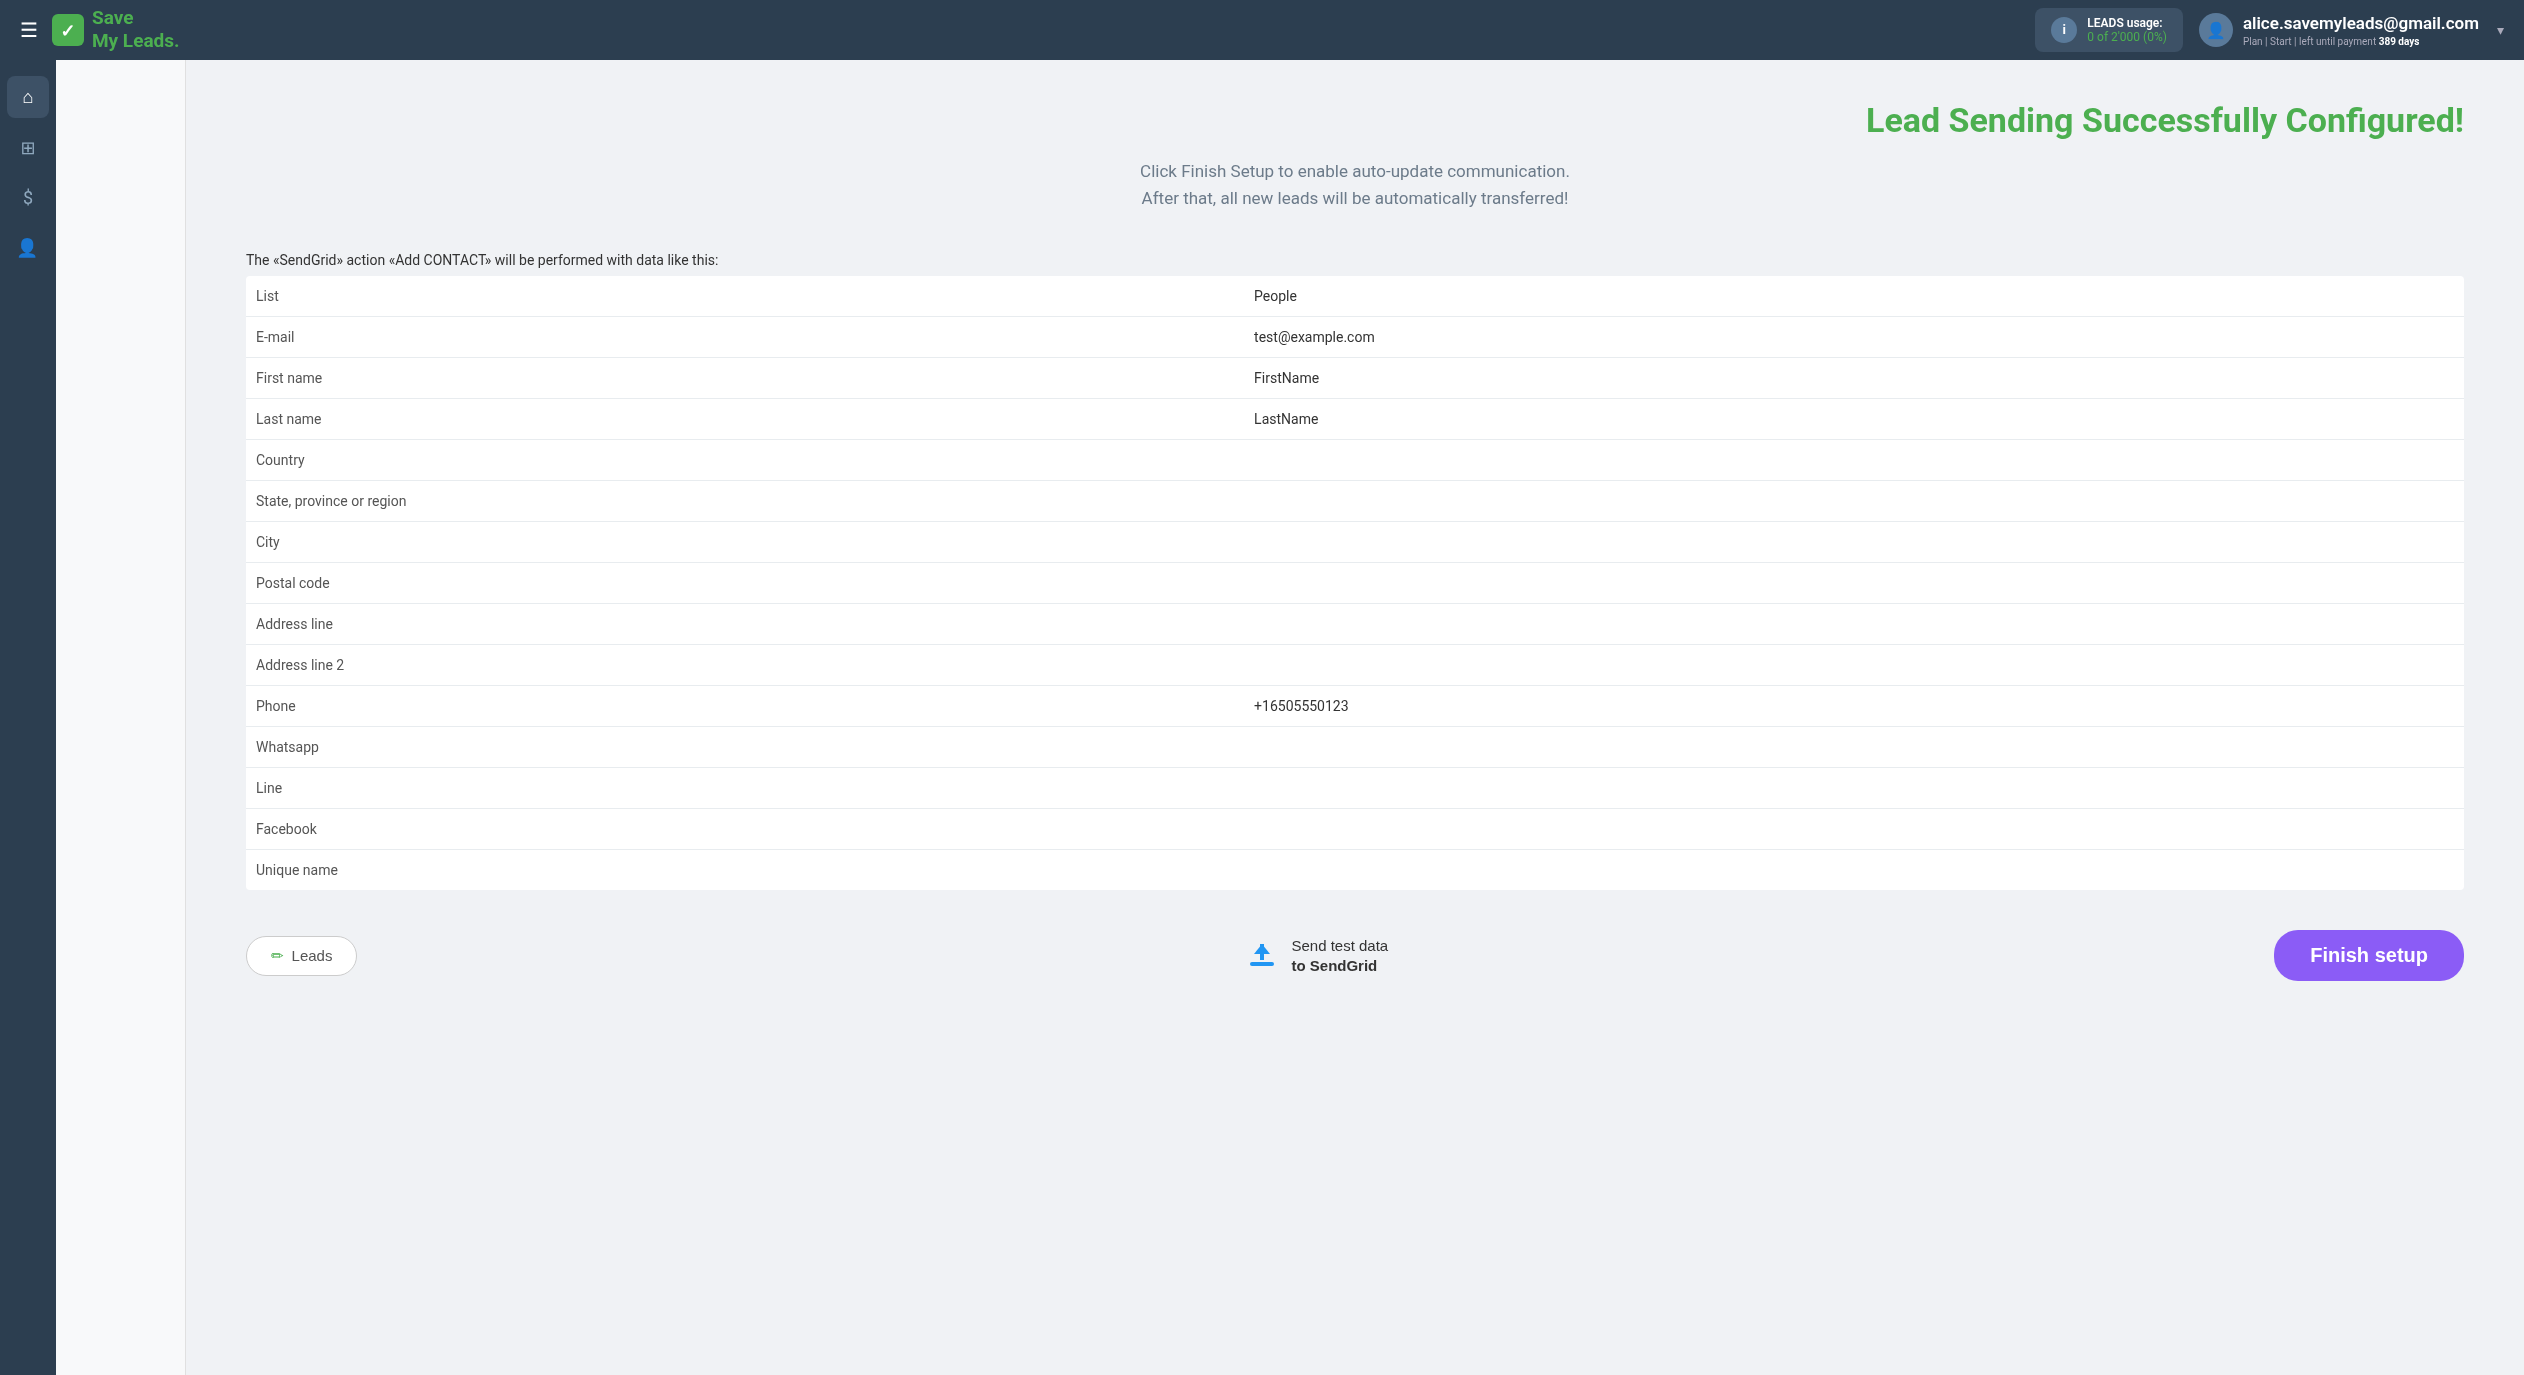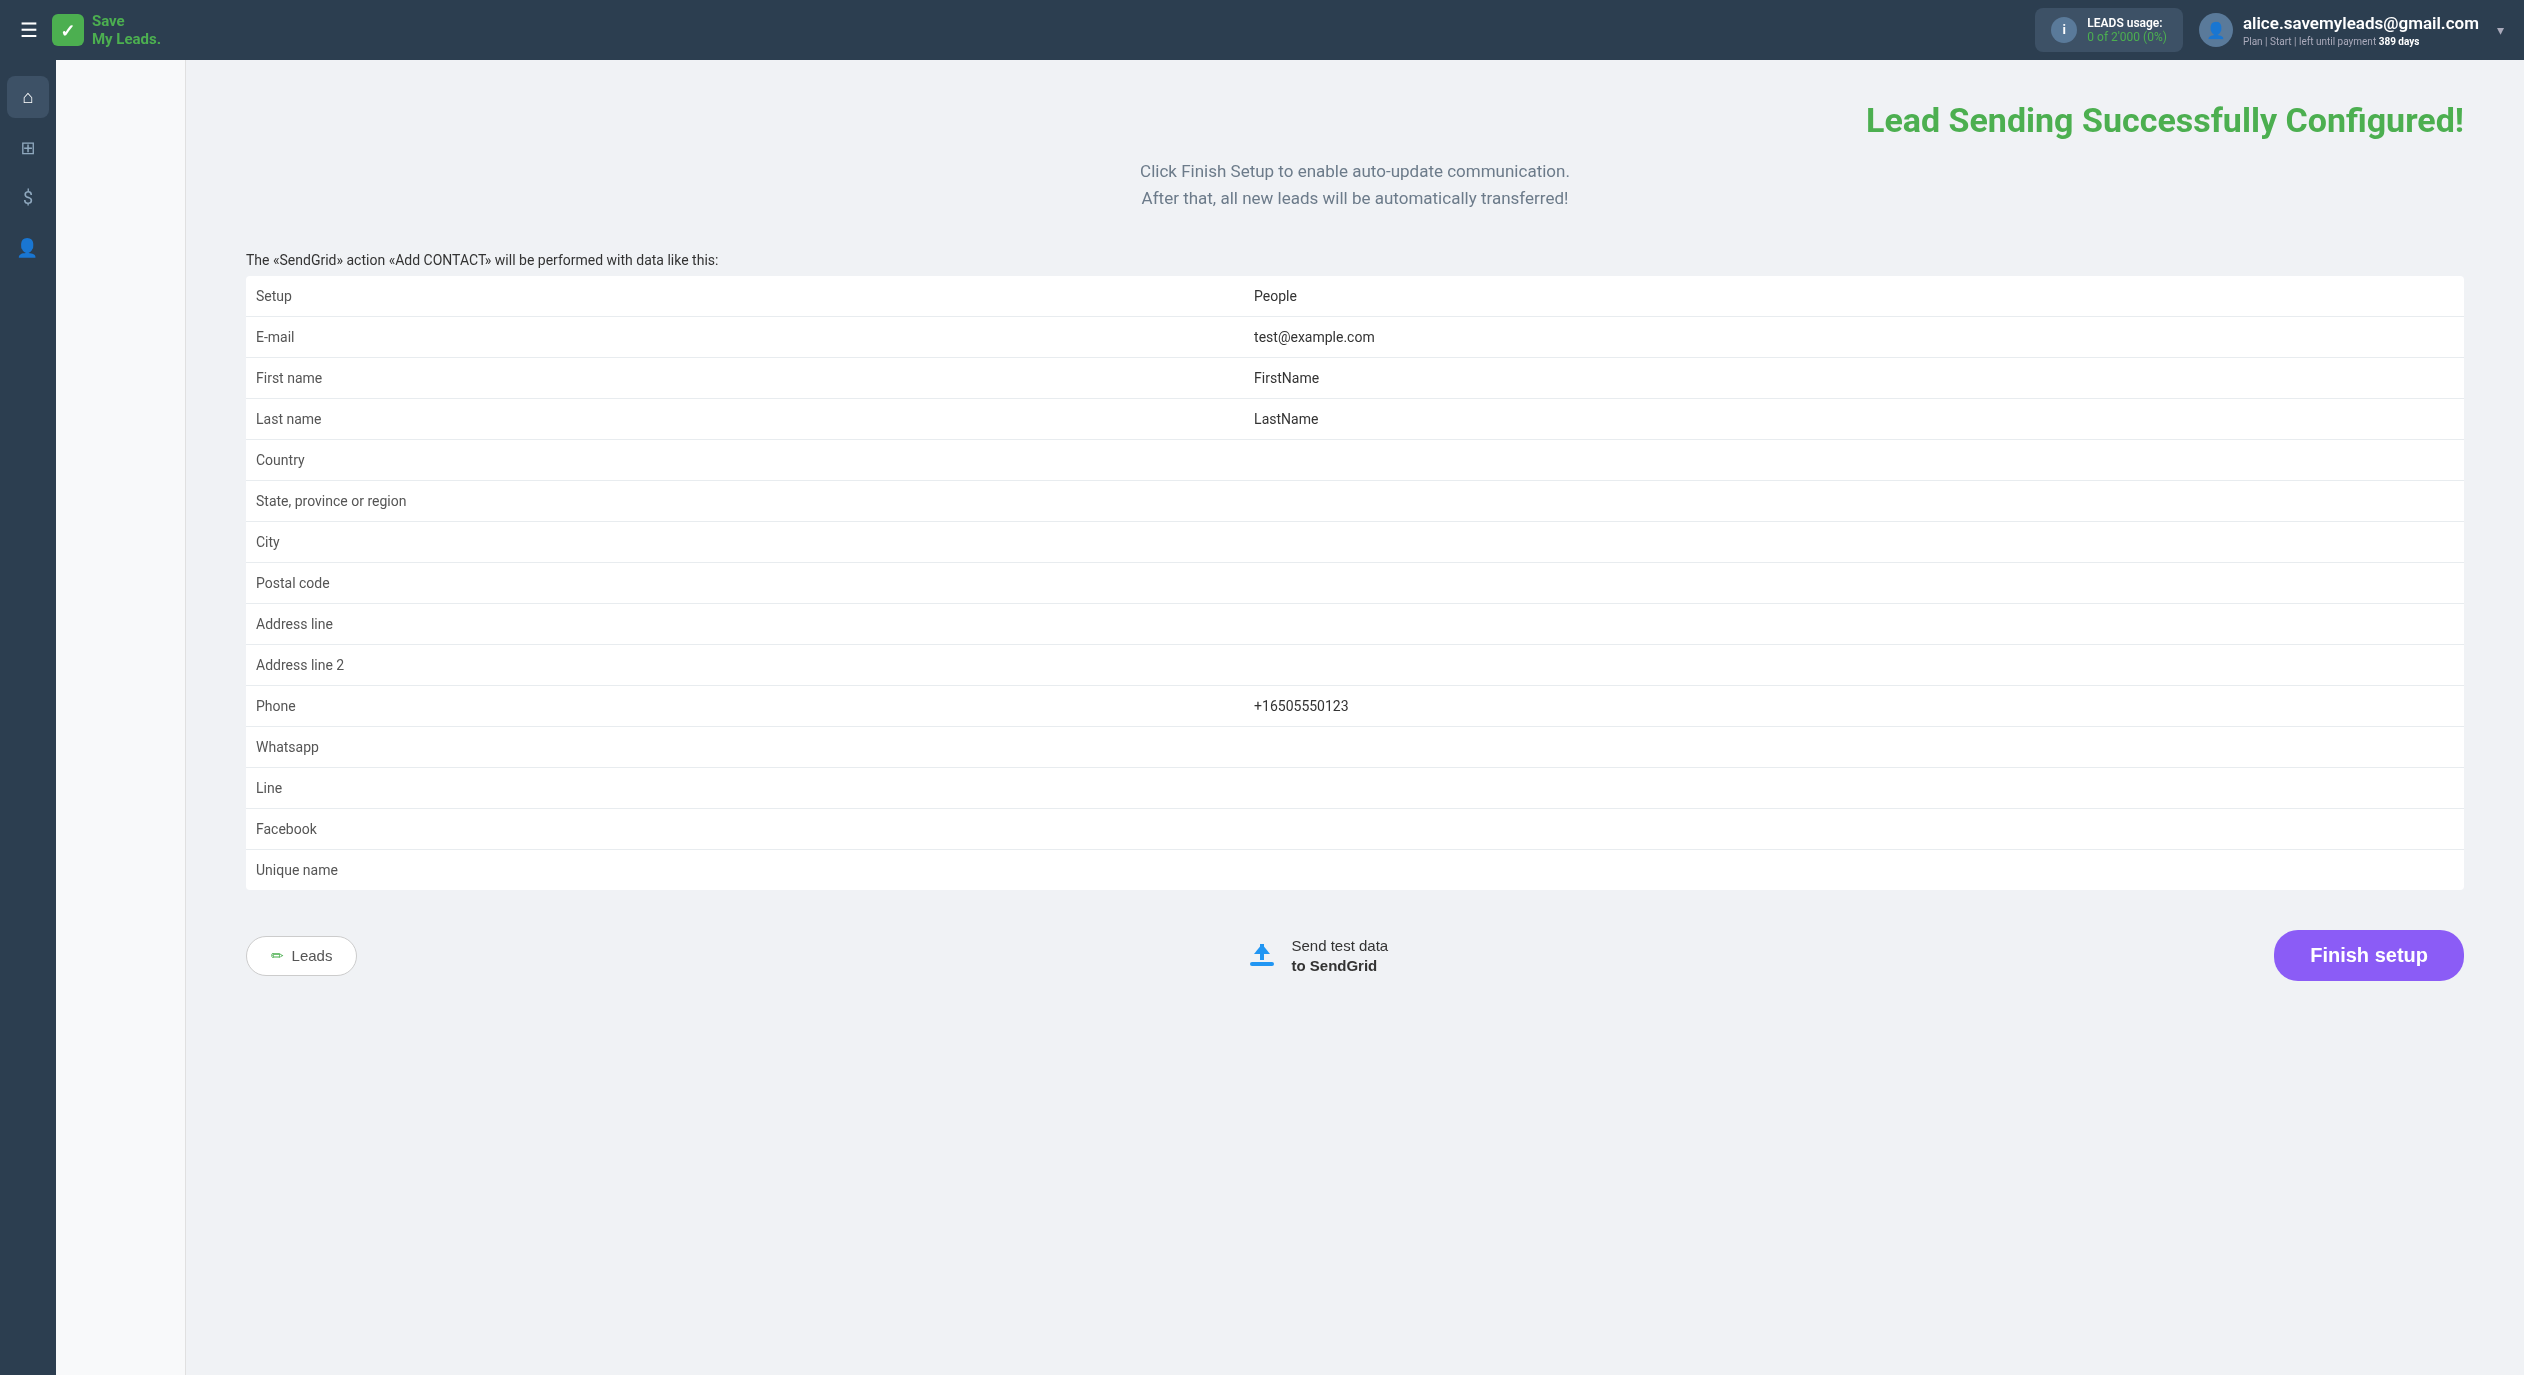--- a/index.html
+++ b/index.html
@@ -34,21 +34,21 @@
       border-radius: 6px;
       display: flex;
       align-items: center;
       justify-content: center;
       color: white;
       font-size: 18px;
       font-weight: bold;
     }
     .logo-text {
       color: #fff;
-      font-size: 15px;
+      font-size: 19px;
       font-weight: 700;
       line-height: 1.2;
     }
     .logo-text span { color: #4CAF50; }
 
     .leads-usage {
       background: #3d5166;
       border-radius: 8px;
       padding: 8px 16px;
       display: flex;
@@ -306,21 +306,21 @@
     <p class="success-subtitle">
       <span>Click Finish Setup to enable auto-update communication.</span><br>
       <span>After that, all new leads will be automatically transferred!</span>
     </p>
 
     <p class="data-description">The «SendGrid» action «Add CONTACT» will be performed with data like this:</p>
 
     <table class="data-table">
       <tbody id="table-body">
       <tr>
-            <td>Setup</td>
+            <td>List</td>
             <td>People</td>
           </tr>
           <tr>
             <td>E-mail</td>
             <td>test@example.com</td>
           </tr>
           <tr>
             <td>First name</td>
             <td>FirstName</td>
           </tr>

